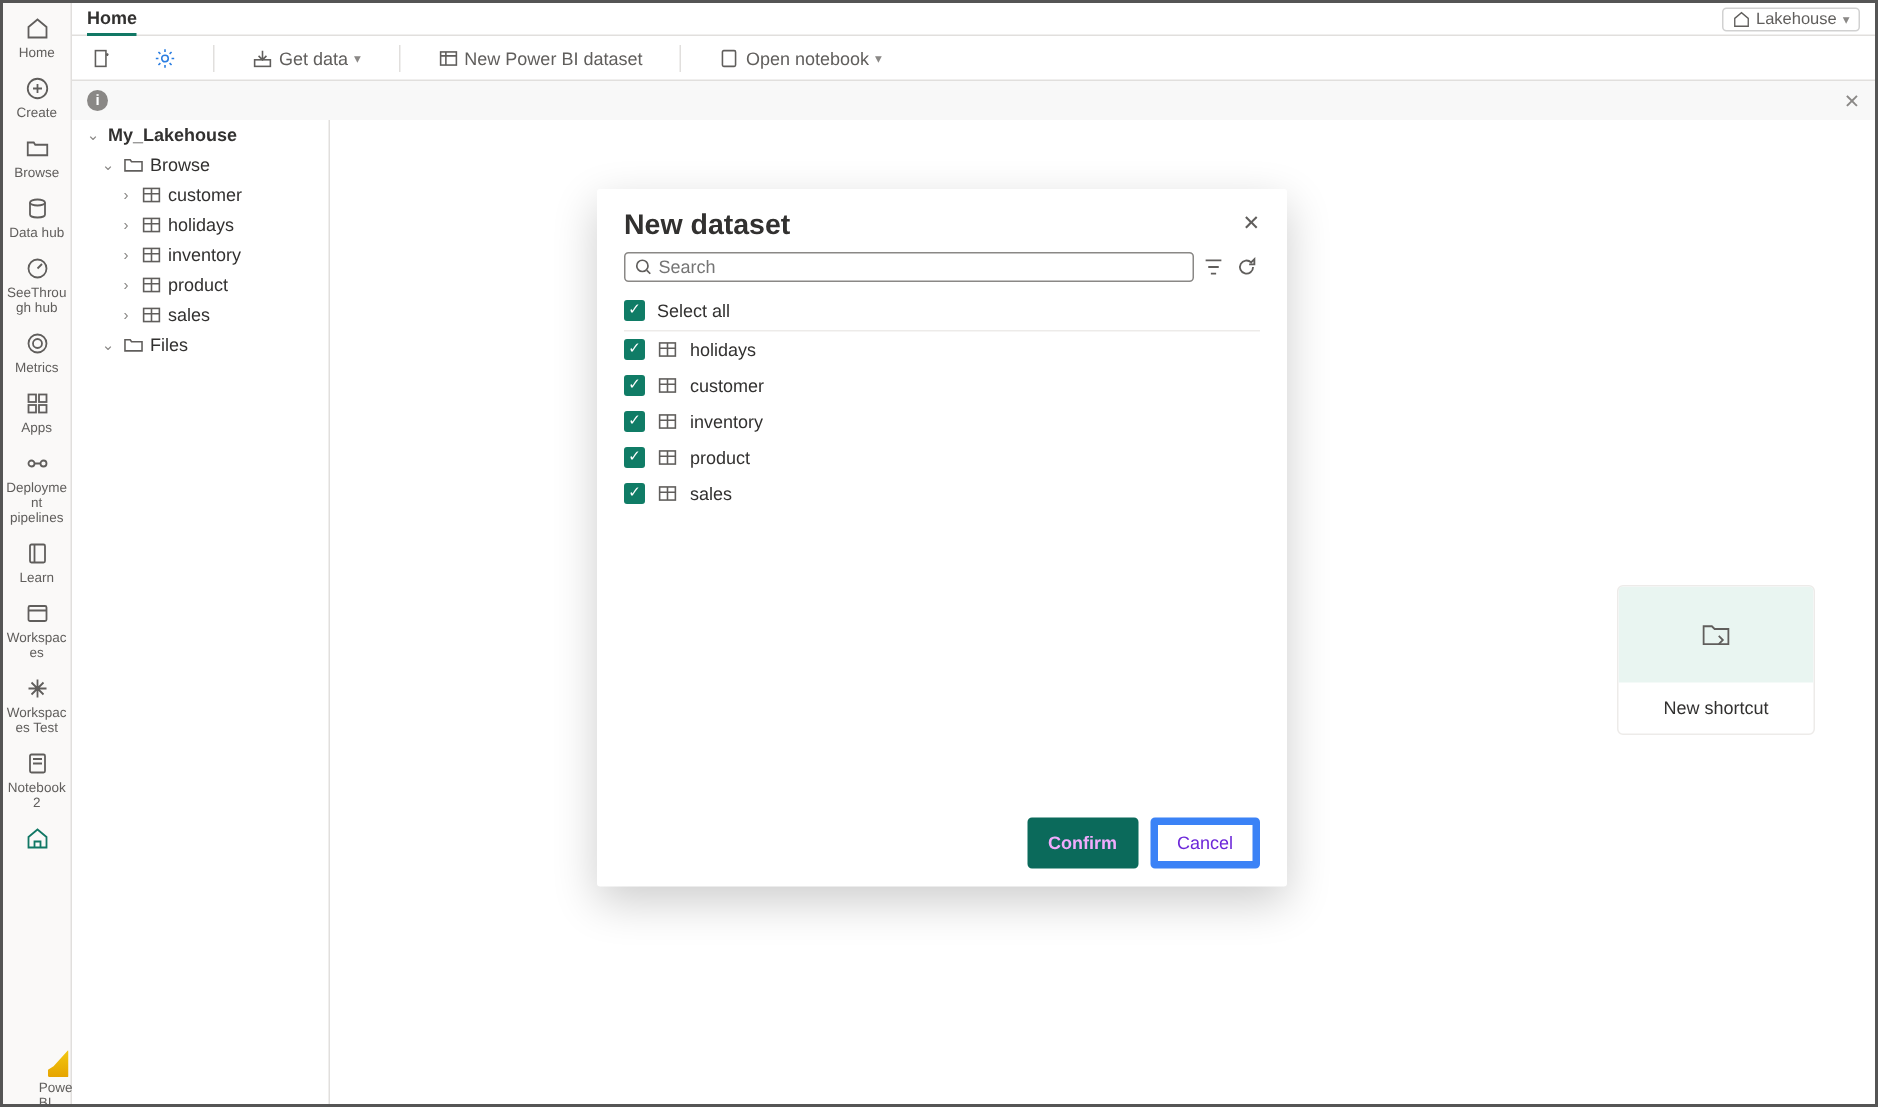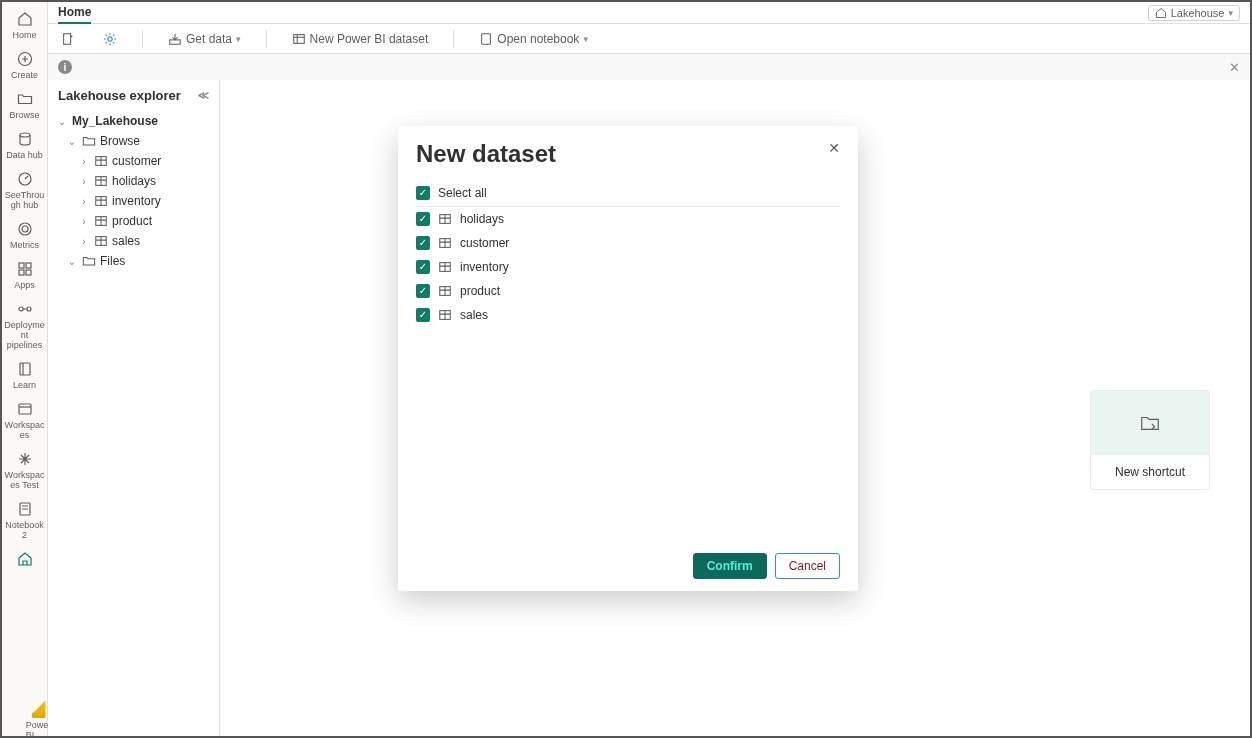--- a/index.html
+++ b/index.html
@@ -41,43 +41,43 @@
     .tree-row { display:flex; align-items:center; gap:4px; padding: 3px 2px; cursor:pointer; border-radius: 3px; }
     .tree-chev { width:12px; text-align:center; color:#8a8886; font-size:10px; }
     .tree-ico { width:14px; height:14px; color:#605e5c; display:flex; align-items:center; justify-content:center;}
     .indent1 { padding-left: 12px; }
     .indent2 { padding-left: 24px; }
 
     
     .canvas { position:absolute; left: 218px; right:0; top:78px; bottom:0; background:#fff; }
 
     
-    .shortcut-card { position:absolute; right: 40px; top: 310px; width: 120px; border:1px solid #edebe9; border-radius:4px; overflow:hidden; cursor:pointer; background:#fff;}
+    .shortcut-card { position:absolute; right: 40px; top: 310px; width: 132px; border:1px solid #edebe9; border-radius:4px; overflow:hidden; cursor:pointer; background:#fff;}
     .shortcut-card .sc-top { height: 64px; background:#e9f5f1; display:flex; align-items:center; justify-content:center; color:#605e5c;}
     .shortcut-card .sc-bot { padding: 10px 0; text-align:center; font-size:12px; color:#323130;}
 
     
     .modal { position:absolute; left: 396px; top: 124px; width: 460px; height: 465px; background:#fff; box-shadow: 0 10px 30px rgba(0,0,0,0.2); border-radius: 2px; display:flex; flex-direction:column; }
     .modal-head { padding: 14px 18px 6px 18px; display:flex; align-items:flex-start; }
-    .modal-title { font-size: 24px; font-weight:600; color:#323130;}
+    .modal-title { font-size: 19px; font-weight:600; color:#323130;}
     .modal-close { margin-left:auto; cursor:pointer; color:#605e5c; font-size:14px; }
     .modal-sub { padding: 0 18px 10px 18px; font-size: 12px; color:#605e5c; }
     .search-row { padding: 0 18px; display:flex; align-items:center; gap:6px; }
     .search-box { flex:1; display:flex; align-items:center; border:1px solid #8a8886; border-radius:3px; padding: 2px 6px; gap:4px;}
     .search-box input { border:none; outline:none; font-size:12px; flex:1; }
     .filter-ico, .refresh-ico { color:#605e5c; cursor:pointer; width:16px; text-align:center; font-size:13px; }
     .list { padding: 8px 18px 0 18px; }
     .list-head { display:flex; align-items:center; gap:8px; padding: 4px 0 6px 0; border-bottom:1px solid #edebe9; }
     .list-item { display:flex; align-items:center; gap:8px; padding: 5px 0; }
     .chk { width:14px; height:14px; background:#107c66; border-radius:2px; display:flex; align-items:center; justify-content:center; color:#fff; font-size:10px; line-height:1; cursor:pointer;}
     .tbl-ico { width:14px; height:14px; color:#605e5c;}
     .modal-foot { margin-top:auto; padding: 12px 18px; display:flex; justify-content:flex-end; gap:8px; }
     .btn { padding: 5px 13px; font-size:12px; border-radius:3px; cursor:pointer; }
-    .btn-primary { background:#0b6a5b; color:#5eead4; border:1px solid #0b6a5b; font-weight:600;}
-    .btn-secondary { background:#fff; color:#7f1d1d; border:1px solid #3b82f6; }
+    .btn-primary { background:#0b6a5b; color:#f0abfc; border:1px solid #0b6a5b; font-weight:600;}
+    .btn-secondary { background:#fff; color:#6d28d9; border:5px solid #3b82f6; }
 
     svg { display:block; }
   </style>
 </head>
 <body>
 
 <div class="rail">
   <div class="rail-item">
     <span class="ico">
         <svg width="16" height="16" viewBox="0 0 16 16" fill="none" stroke="currentColor" stroke-width="1.2">
@@ -264,24 +264,20 @@
     <span class="chev">▾</span>
   </div>
 </div>
 
 <div class="banner">
   <span class="info-ico">i</span>
   <span class="close">✕</span>
 </div>
 
 <div class="explorer">
-  <div class="explorer-head">
-    <span>Lakehouse explorer</span>
-    <span class="collapse-ico">≪</span>
-  </div>
   <div class="tree">
     <div class="tree-row">
       <span class="tree-chev">⌄</span>
       <span style="font-weight:600;">My_Lakehouse</span>
     </div>
     <div class="tree-row indent1">
       <span class="tree-chev">⌄</span>
       <span class="tree-ico">
           <svg width="14" height="14" viewBox="0 0 16 16" fill="none" stroke="currentColor" stroke-width="1.2">
             <path d="M1.5 4h4l1 1.5h8v7h-13z"></path>
@@ -365,20 +361,41 @@
       </div>
     <div class="sc-bot"><span>New shortcut</span></div>
   </div>
 </div>
 
 <div class="modal">
   <div class="modal-head">
     <span class="modal-title">New dataset</span>
     <span class="modal-close">✕</span>
   </div>
+  <div class="search-row">
+    <div class="search-box">
+      <span style="color:#605e5c;">
+          <svg width="12" height="12" viewBox="0 0 16 16" fill="none" stroke="currentColor" stroke-width="1.5">
+            <circle cx="7" cy="7" r="5"></circle>
+            <path d="M11 11l3 3"></path>
+          </svg>
+        </span>
+      <input type="text" placeholder="Search" style="">
+    </div>
+    <span class="filter-ico">
+        <svg width="14" height="14" viewBox="0 0 16 16" fill="none" stroke="currentColor" stroke-width="1.4">
+          <path d="M2 3h12M4 8h8M6 13h4"></path>
+        </svg>
+      </span>
+    <span class="refresh-ico">
+        <svg width="14" height="14" viewBox="0 0 16 16" fill="none" stroke="currentColor" stroke-width="1.4">
+          <path d="M13 8a5 5 0 1 1-1.5-3.5L14 2v4h-4"></path>
+        </svg>
+      </span>
+  </div>
   <div class="list">
     <div class="list-head">
       <span class="chk">✓</span>
       <span>Select all</span>
     </div>
     <div id="modal-items">
         <div class="list-item">
           <span class="chk">✓</span>
           <span class="tbl-ico">
             <svg width="14" height="14" viewBox="0 0 16 16" fill="none" stroke="currentColor" stroke-width="1.2">

